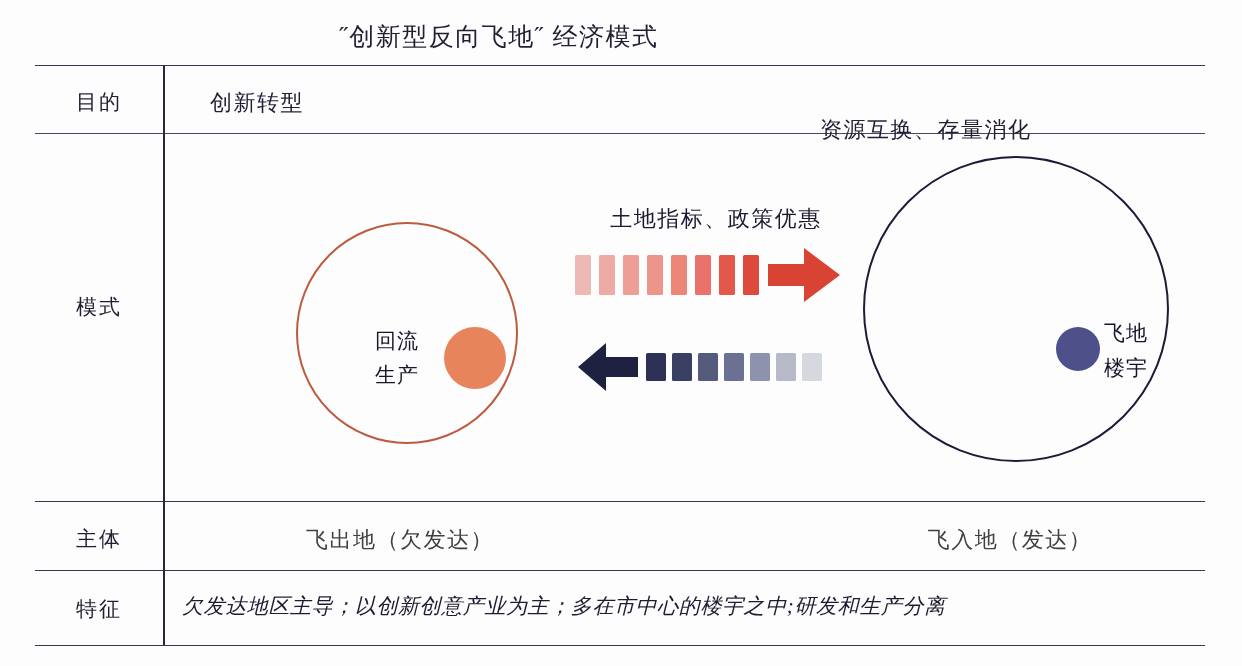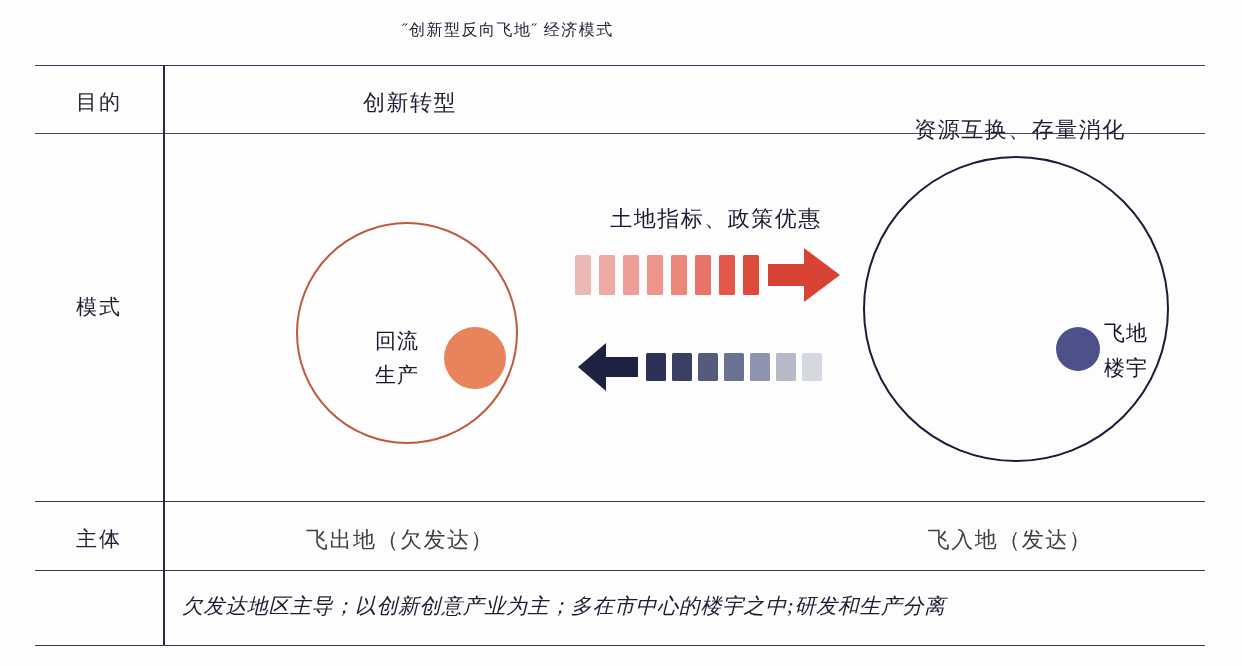--- a/index.html
+++ b/index.html
@@ -23,25 +23,24 @@
     background: #fdfdfe;
   }
 
   
   .title {
     position: absolute;
     left: 0;
     top: 20px;
     width: 998px;
     text-align: center;
-    font-size: 16px;
+    font-size: 25px;
     letter-spacing: 1.5px;
     color: #231f33;
     font-family: "Liberation Serif", "DejaVu Serif", serif;
-    padding-left: 9px;
   }
 
   
   .rule {
     position: absolute;
     left: 35px;
     width: 1170px;
     height: 0;
     border-top: 1.6px solid #3a3550;
   }
@@ -63,21 +62,20 @@
     letter-spacing: 2px;
     color: #221e33;
   }
 
   
   .hdr {
     position: absolute;
     font-size: 22px;
     letter-spacing: 1.5px;
     color: #221e33;
-    text-align: center;
   }
   #hdr-left  { left: 210px; top: 88px; width: 400px; }
   #hdr-right { left: 820px; top: 88px; width: 400px; margin-top: 27px; }
 
   
   .diagram {
     position: absolute;
     left: 166px;
     top: 136px;
     width: 1039px;
@@ -204,20 +202,21 @@
   <div class="rule thin" style="top:133px;"></div>
   <div class="rule" style="top:501px;"></div>
   <div class="rule" style="top:570px;"></div>
   <div class="rule" style="top:645px;"></div>
 
   <div class="vdiv" style="top:65px; height:580px;"></div>
 
   <div class="rowlabel" style="top:88px;">目的</div>
   <div class="rowlabel" style="top:293px;text-align:center;">模式</div>
   <div class="rowlabel" style="top:525px;">主体</div>
+  <div class="rowlabel" style="top:595px;">特征</div>
 
   <div class="hdr" id="hdr-left">创新转型</div>
   <div class="hdr" id="hdr-right">资源互换、存量消化</div>
 
   <div class="diagram">
 
     <div class="circle-left" style="border-color: rgb(189, 91, 63);"></div>
     <div class="dot-left" style="background: rgb(232, 132, 92);"></div>
     <div class="label-left">
       <div>回流</div>

